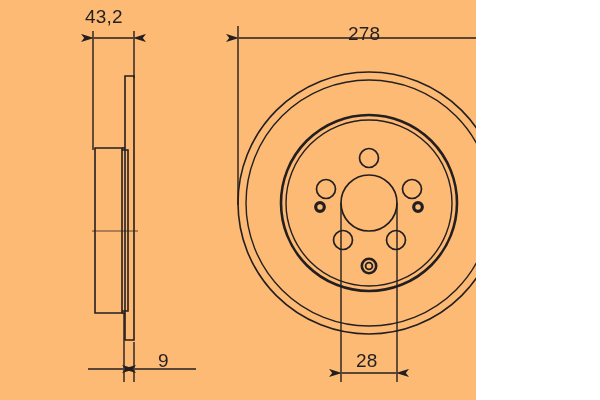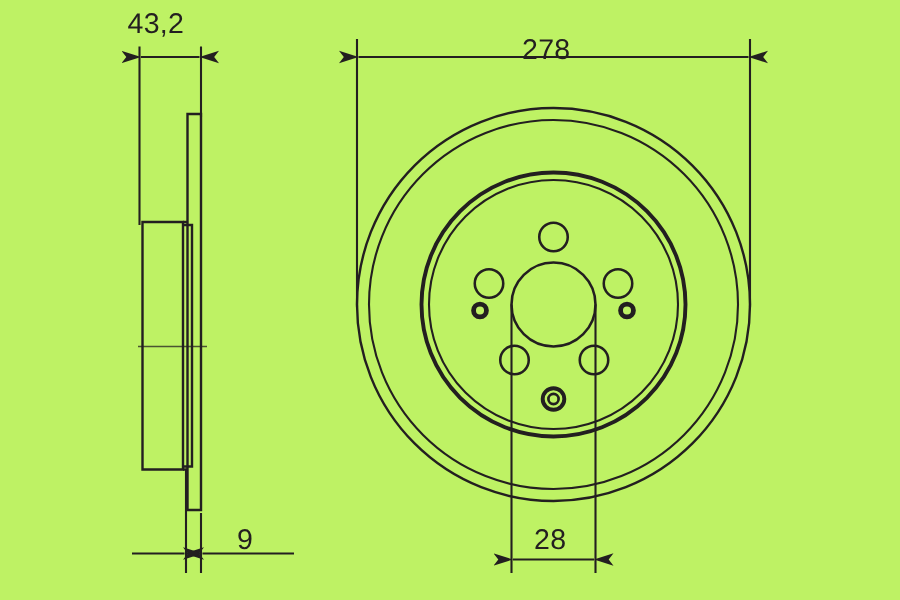--- a/index.html
+++ b/index.html
@@ -3,23 +3,23 @@
 <meta charset="utf-8">
 <title>Brake Disc Technical Drawing</title>
 <style>
   html, body {
     margin: 0;
     padding: 0;
     background: #ffffff;
   }
   #root {
     position: relative;
-    width: 600px;
+    width: 476px;
     height: 400px;
-    background: #bef264;
+    background: #fdba74;
     font-family: "Liberation Sans", sans-serif;
     overflow: hidden;
   }
   #drawing {
     position: absolute;
     left: 0;
     top: 0;
     width: 600px;
     height: 400px;
   }

